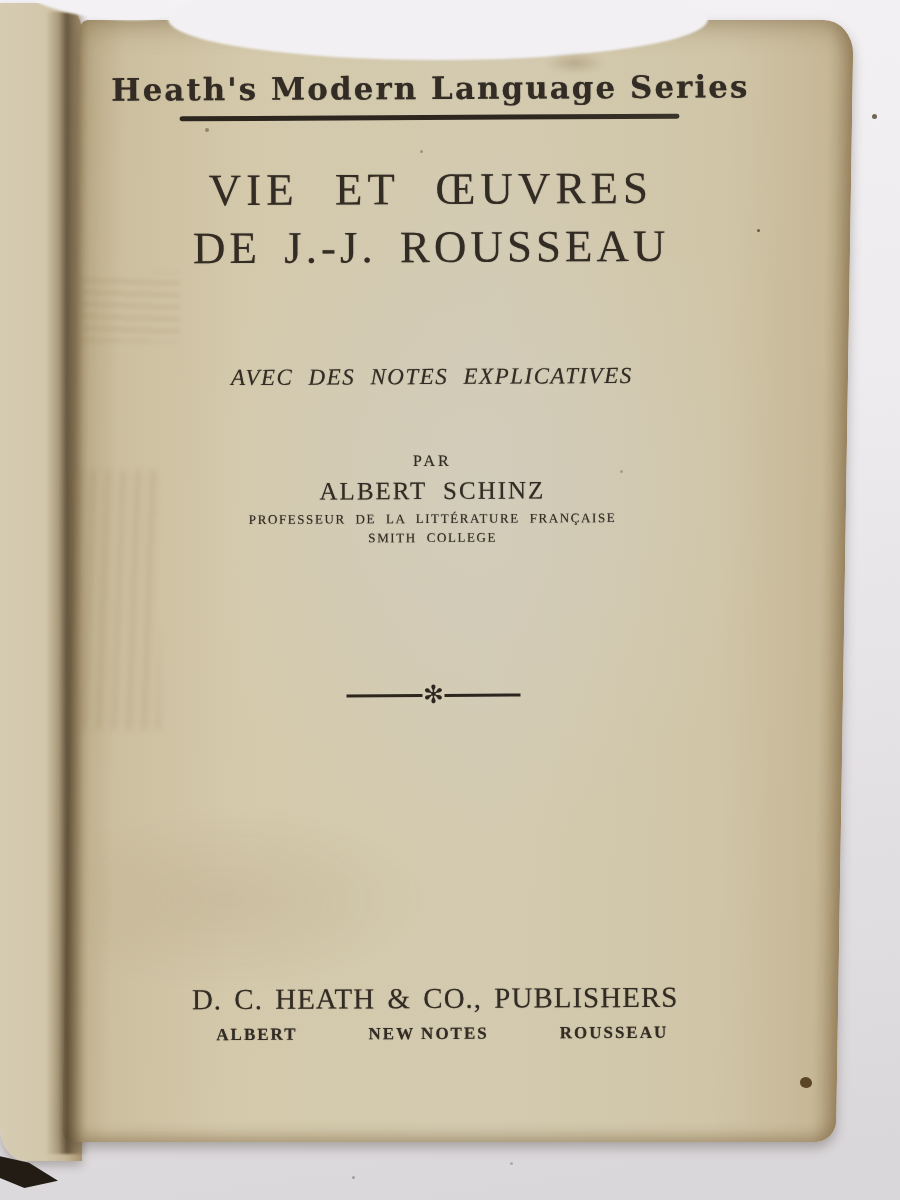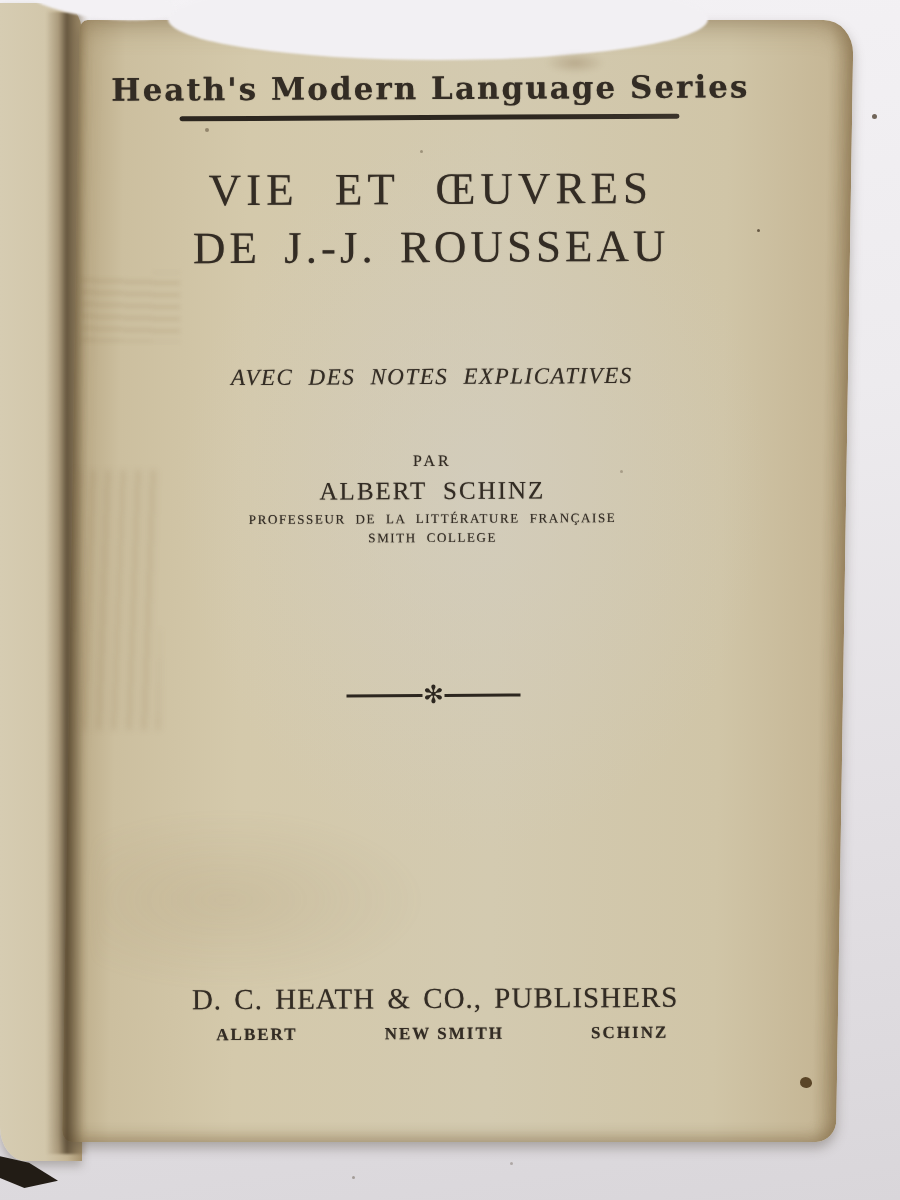--- a/index.html
+++ b/index.html
@@ -230,18 +230,18 @@
     <div class="ornament">
       <span class="orn-line"></span>
       <span class="orn-glyph">✻</span>
       <span class="orn-line"></span>
     </div>
 
     <div class="publisher">D. C. HEATH &amp; CO., PUBLISHERS</div>
 
     <div class="cities">
       <span>ALBERT</span>
-      <span>NEW SMITH</span>
-      <span>SCHINZ</span>
+      <span>NEW NOTES</span>
+      <span>ROUSSEAU</span>
     </div>
 
   </div>
 </div>
 
 </body></html>

